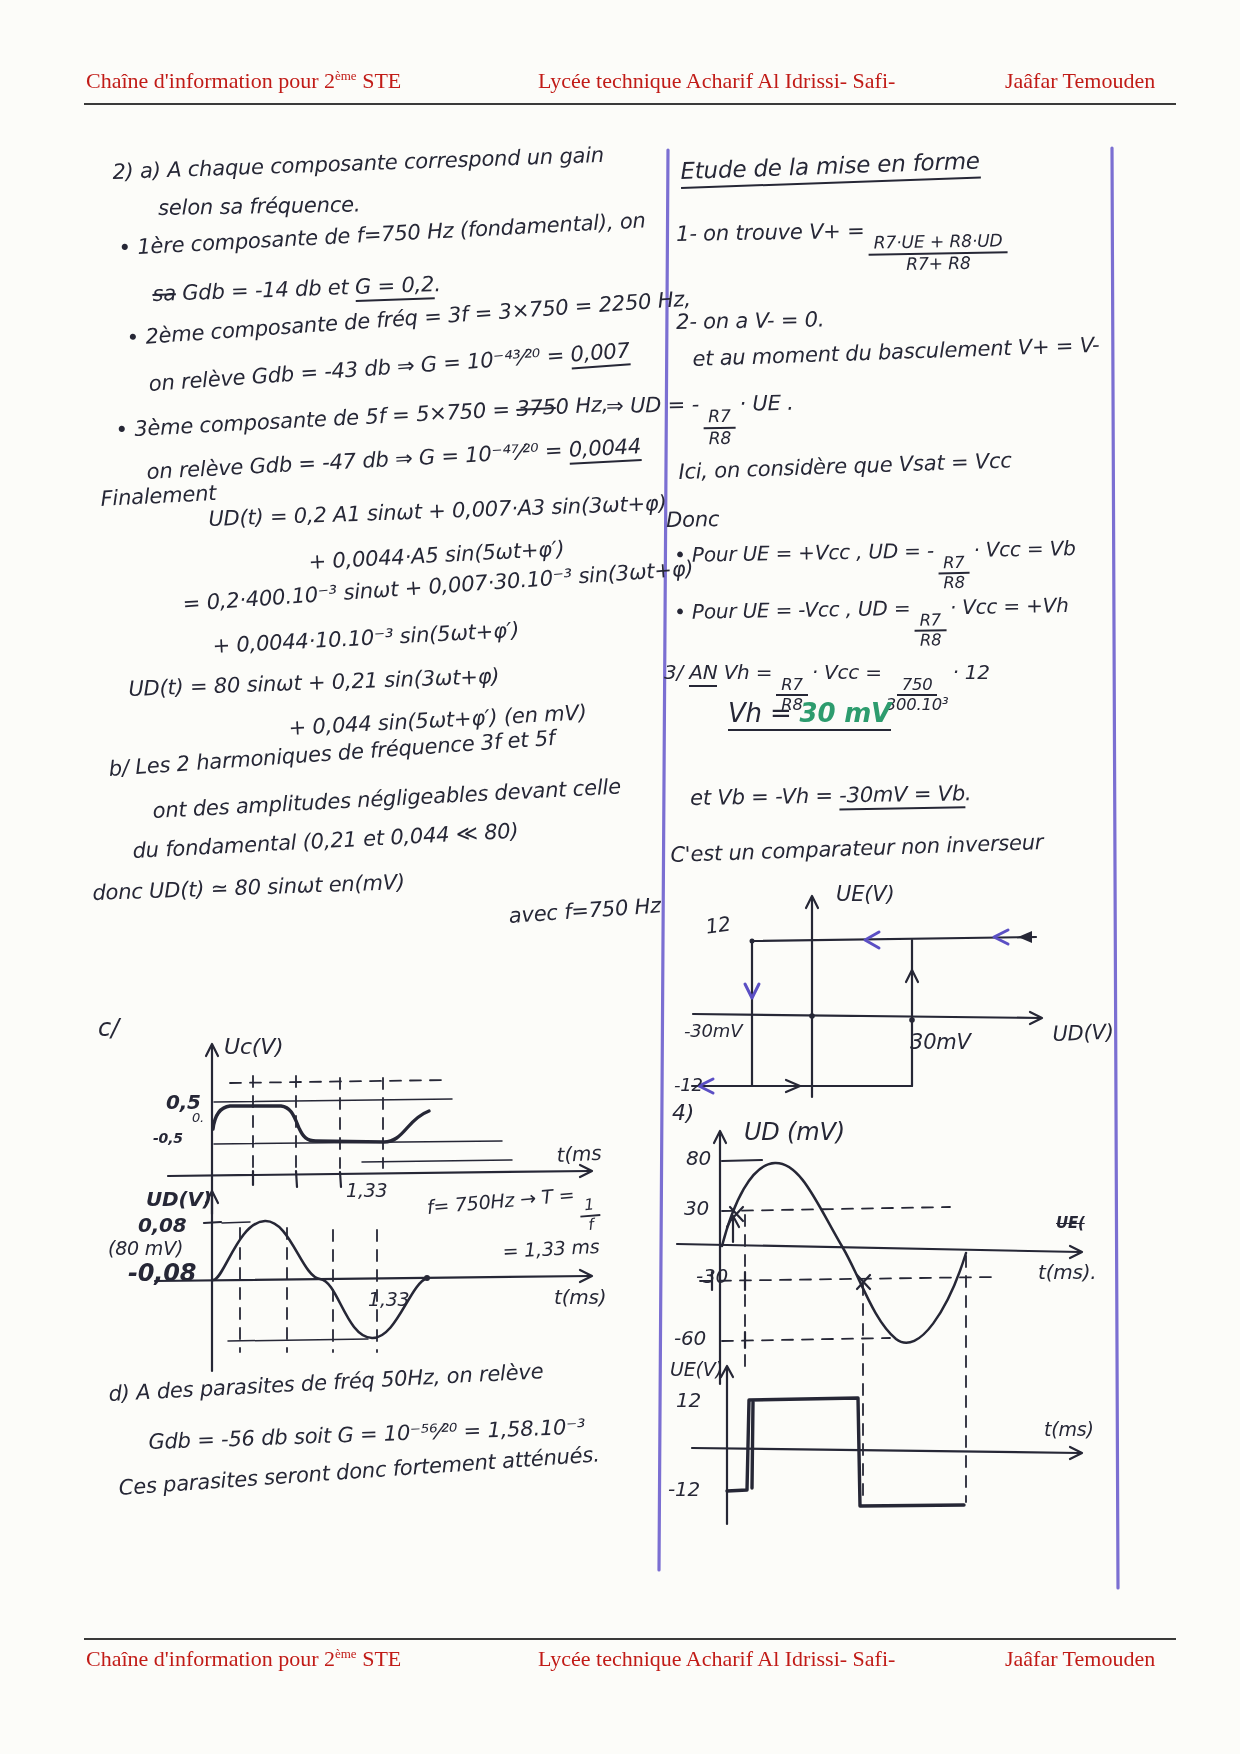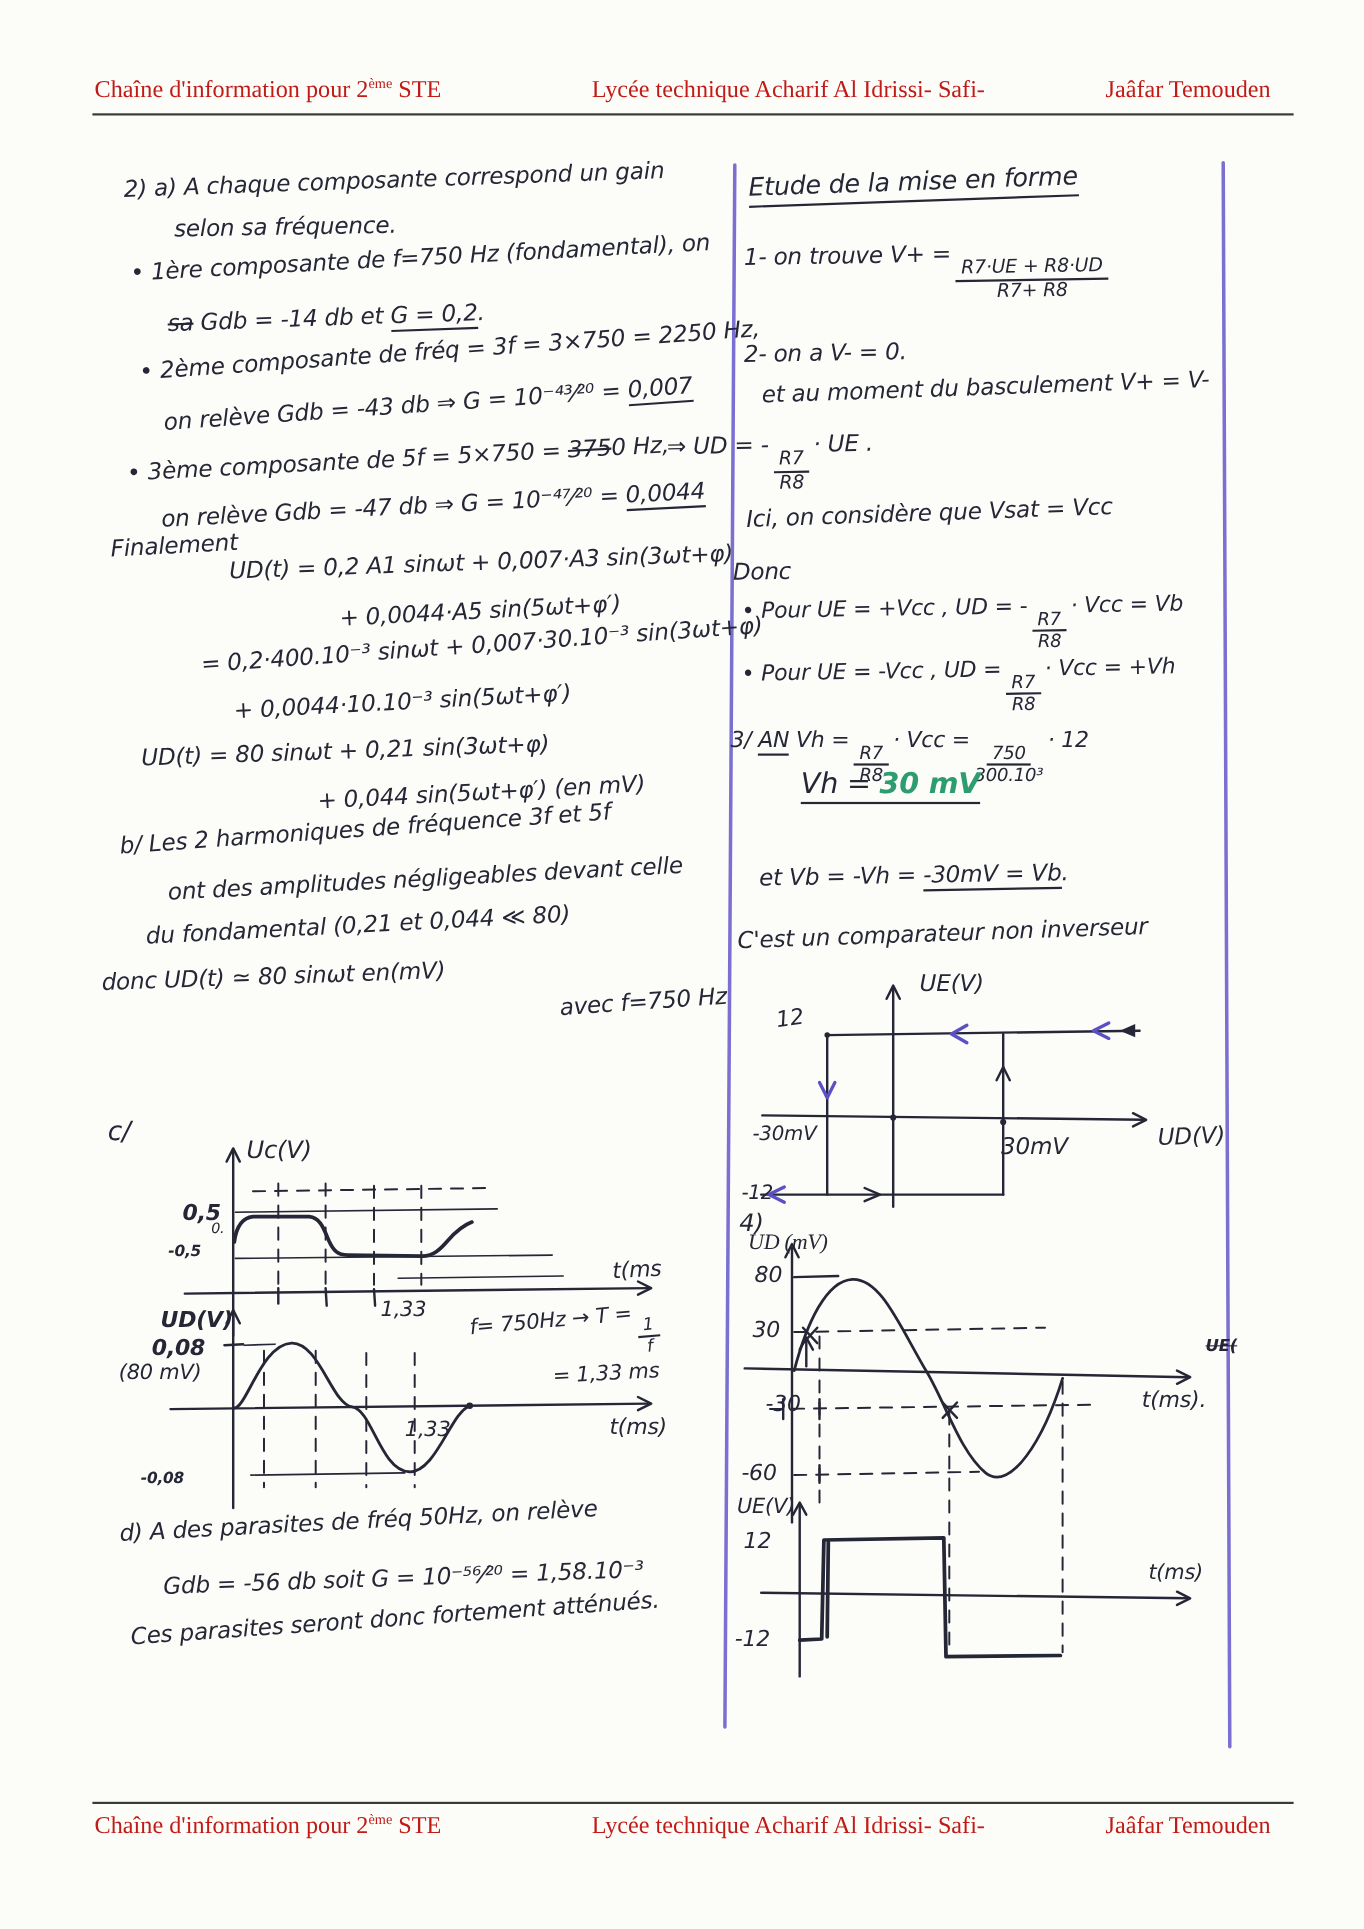--- a/index.html
+++ b/index.html
@@ -67,21 +67,21 @@
   <div class="hw" style="left:224px;top:1034px;font-size:22px;">Uc(V)</div>
   <div class="hw bold" style="left:166px;top:1090px;font-size:20px;">0,5</div>
   <div class="hw" style="left:192px;top:1110px;font-size:13px;">0.</div>
   <div class="hw bold" style="left:153px;top:1130px;font-size:14px;">-0,5</div>
   <div class="hw" style="left:556px;top:1143px;font-size:20px;transform:rotate(-3deg);">t(ms</div>
   <div class="hw" style="left:346px;top:1179px;font-size:19px;">1,33</div>
 
   <div class="hw bold" style="left:146px;top:1187px;font-size:20px;">UD(V)</div>
   <div class="hw bold" style="left:138px;top:1213px;font-size:20px;">0,08</div>
   <div class="hw" style="left:108px;top:1237px;font-size:19px;">(80 mV)</div>
-  <div class="hw bold" style="left:128px;top:1336px;font-size:14px;">-0,08</div>
+  <div class="hw bold" style="left:128px;top:1259px;font-size:24px;">-0,08</div>
   <div class="hw" style="left:554px;top:1285px;font-size:20px;">t(ms)</div>
   <div class="hw" style="left:368px;top:1288px;font-size:19px;">1,33</div>
   <div class="hw" style="left:426px;top:1196px;font-size:19px;transform:rotate(-5deg);"><span>f= 750Hz → T =</span><span class="frac">
         <span class="num">1</span>
         <span>f</span>
       </span></div>
   <div class="hw" style="left:502px;top:1240px;font-size:19px;transform:rotate(-3deg);">= 1,33 ms</div>
 
   <div class="hw titleline" style="left:680px;top:158px;font-size:23px;transform:rotate(-2deg);">Etude de la mise en forme</div>
   <div class="hw" style="left:676px;top:222px;transform:rotate(-1deg);"><span>1- on trouve  V+ =</span><span class="frac">
@@ -116,27 +116,27 @@
   <div class="hw" style="left:670px;top:843px;transform:rotate(-2deg);">C'est un comparateur non inverseur</div>
 
   <div class="hw" style="left:836px;top:882px;font-size:21px;">UE(V)</div>
   <div class="hw" style="left:704px;top:915px;font-size:20px;transform:rotate(-8deg);">12</div>
   <div class="hw" style="left:684px;top:1020px;font-size:18px;">-30mV</div>
   <div class="hw" style="left:910px;top:1030px;font-size:21px;">30mV</div>
   <div class="hw" style="left:674px;top:1074px;font-size:18px;">-12</div>
   <div class="hw" style="left:1052px;top:1022px;font-size:21px;transform:rotate(-2deg);">UD(V)</div>
 
   <div class="hw" style="left:672px;top:1100px;font-size:22px;">4)</div>
-  <div class="hw" style="left:680px;top:1118px;font-size:20px;font-family:Liberation Serif, serif;">UD (mV)</div>
+  <div class="hw" style="left:744px;top:1118px;font-size:24px;">UD (mV)</div>
   <div class="hw" style="left:686px;top:1146px;font-size:20px;">80</div>
   <div class="hw" style="left:684px;top:1196px;font-size:20px;">30</div>
   <div class="hw" style="left:696px;top:1264px;font-size:20px;">-30</div>
   <div class="hw" style="left:674px;top:1326px;font-size:20px;">-60</div>
   <div class="hw" style="left:1038px;top:1260px;font-size:20px;">t(ms).</div>
-  <div class="hw strike bold" style="left:1096px;top:1214px;font-size:15px;text-align:right;">UE(</div>
+  <div class="hw strike bold" style="left:1056px;top:1214px;font-size:15px;text-align:right;">UE(</div>
 
   <div class="hw" style="left:670px;top:1358px;font-size:19px;">UE(V)</div>
   <div class="hw" style="left:676px;top:1388px;font-size:20px;">12</div>
   <div class="hw" style="left:668px;top:1477px;font-size:20px;">-12</div>
   <div class="hw" style="left:1044px;top:1418px;font-size:19px;">t(ms)</div>
 
   <svg class="overlay" width="1240" height="1754" viewBox="0 0 1240 1754">
 
     <path class="purple" d="M668,150 L659,1570"></path>
     <path class="purple" d="M1112,148 L1118,1588"></path>

